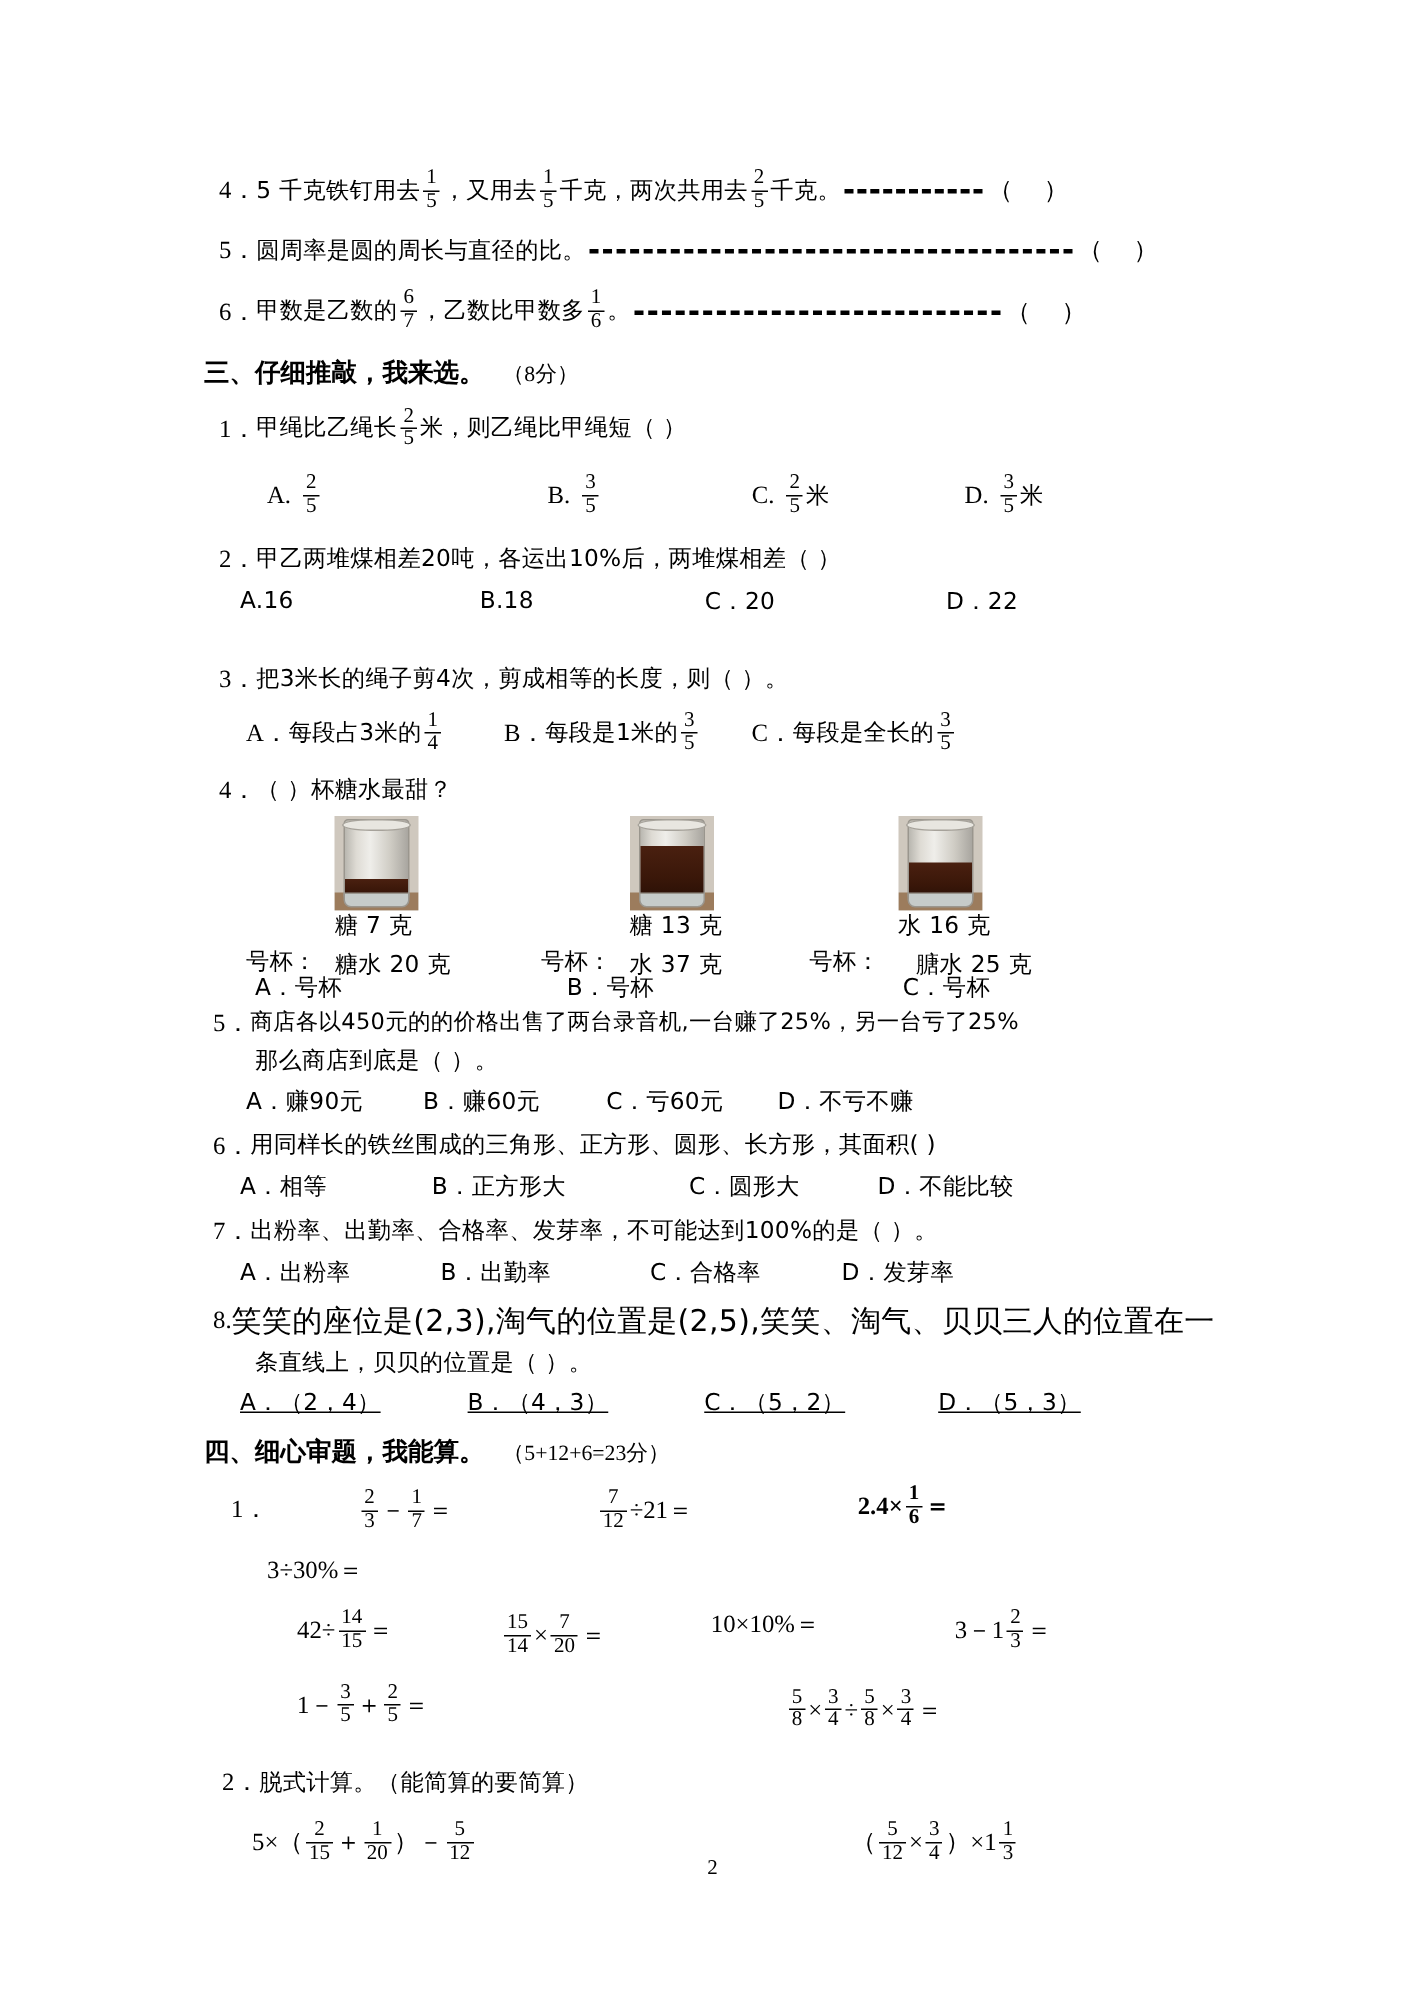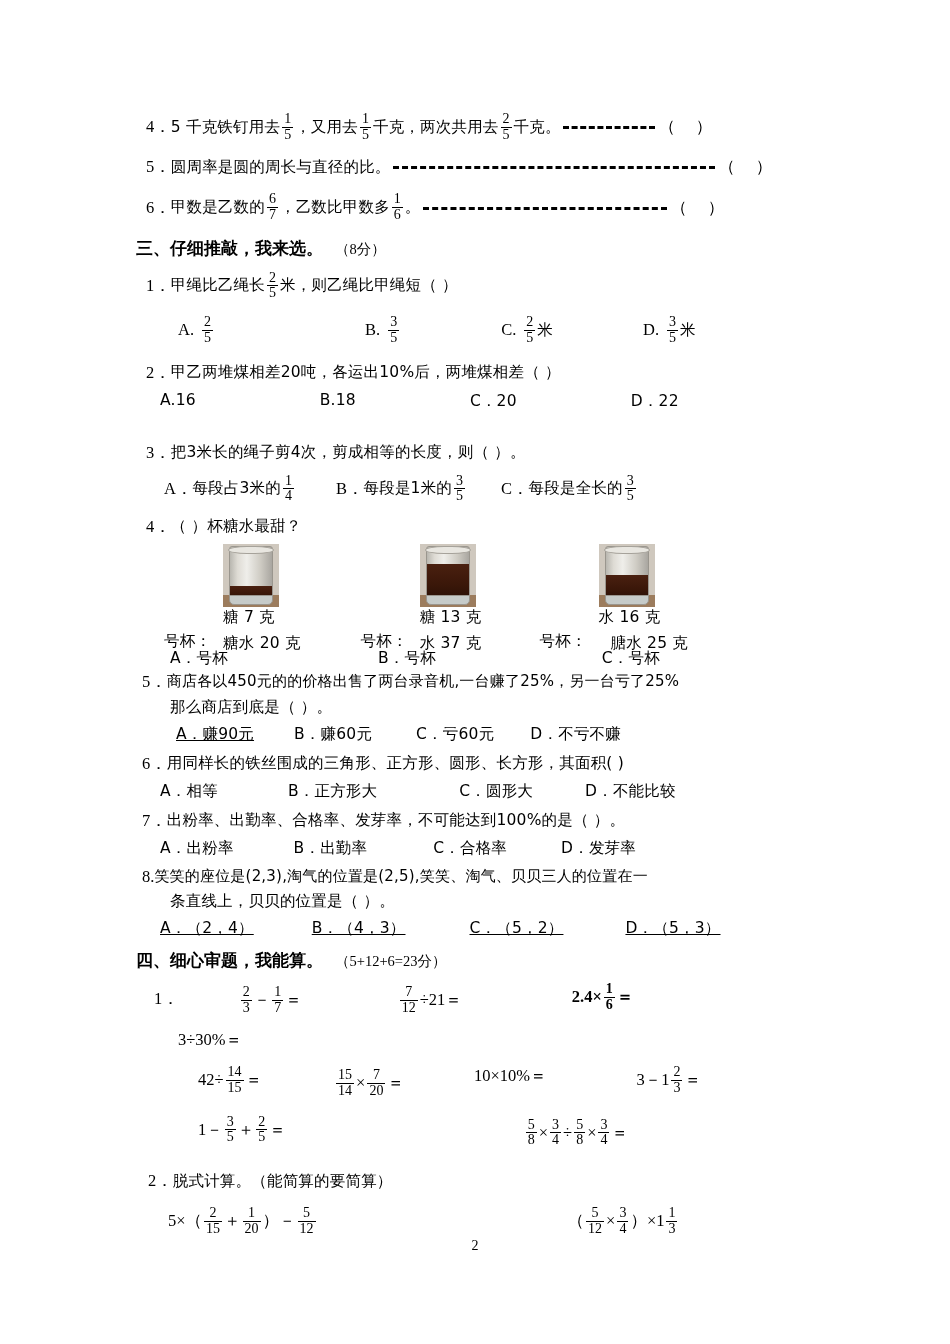--- a/index.html
+++ b/index.html
@@ -358,21 +358,21 @@
 
     <div style="margin-top:2px;">
       <div class="qline" style="padding-left:6px;">
         <span class="num">5．</span>
         <span class="cn" style="font-size:15px;">商店各以450元的的价格出售了两台录音机,一台赚了25%，另一台亏了25%</span>
       </div>
       <div class="qline" style="padding-left:34px;margin-top:4px;">
         <span class="cn">那么商店到底是（     ）。</span>
       </div>
       <div id="q5-options" style="margin-top:6px;padding-left:24px;display:flex;">
-          <span class="cn" style="margin-left: 16px; white-space: nowrap; text-decoration: underline;">A．赚90元</span>
+          <span class="cn" style="margin-left: 4px; white-space: nowrap;">A．赚90元</span>
           <span class="cn" style="margin-left: 40px; white-space: nowrap;">B．赚60元</span>
           <span class="cn" style="margin-left: 44px; white-space: nowrap;">C．亏60元</span>
           <span class="cn" style="margin-left: 36px; white-space: nowrap;">D．不亏不赚</span>
         </div>
     </div>
 
     <div style="margin-top:8px;">
       <div class="qline" style="padding-left:6px;">
         <span class="num">6．</span>
         <span class="cn">用同样长的铁丝围成的三角形、正方形、圆形、长方形，其面积(        )</span>
@@ -394,21 +394,21 @@
           <span class="cn" style="margin-left: 0px; white-space: nowrap;">A．出粉率</span>
           <span class="cn" style="margin-left: 60px; white-space: nowrap;">B．出勤率</span>
           <span class="cn" style="margin-left: 66px; white-space: nowrap;">C．合格率</span>
           <span class="cn" style="margin-left: 54px; white-space: nowrap;">D．发芽率</span>
         </div>
     </div>
 
     <div style="margin-top:8px;">
       <div class="qline" style="padding-left:6px;">
         <span class="num">8.</span>
-        <span class="cn" style="font-size:15px;">笑笑的座位是(2,3),淘气的位置是(2,5),笑笑、淘气、贝贝三人的位置在一</span>
+        <span class="cn" style="font-size:20px;">笑笑的座位是(2,3),淘气的位置是(2,5),笑笑、淘气、贝贝三人的位置在一</span>
       </div>
       <div class="qline" style="padding-left:34px;margin-top:4px;">
         <span class="cn">条直线上，贝贝的位置是（     ）。</span>
       </div>
       <div id="q8-options" style="margin-top:6px;padding-left:24px;display:flex;text-decoration:underline;">
           <span class="cn" style="margin-left: 0px; white-space: nowrap;">A．（2，4）</span>
           <span class="cn" style="margin-left: 58px; white-space: nowrap;">B．（4，3）</span>
           <span class="cn" style="margin-left: 64px; white-space: nowrap;">C．（5，2）</span>
           <span class="cn" style="margin-left: 62px; white-space: nowrap;">D．（5，3）</span>
         </div>

